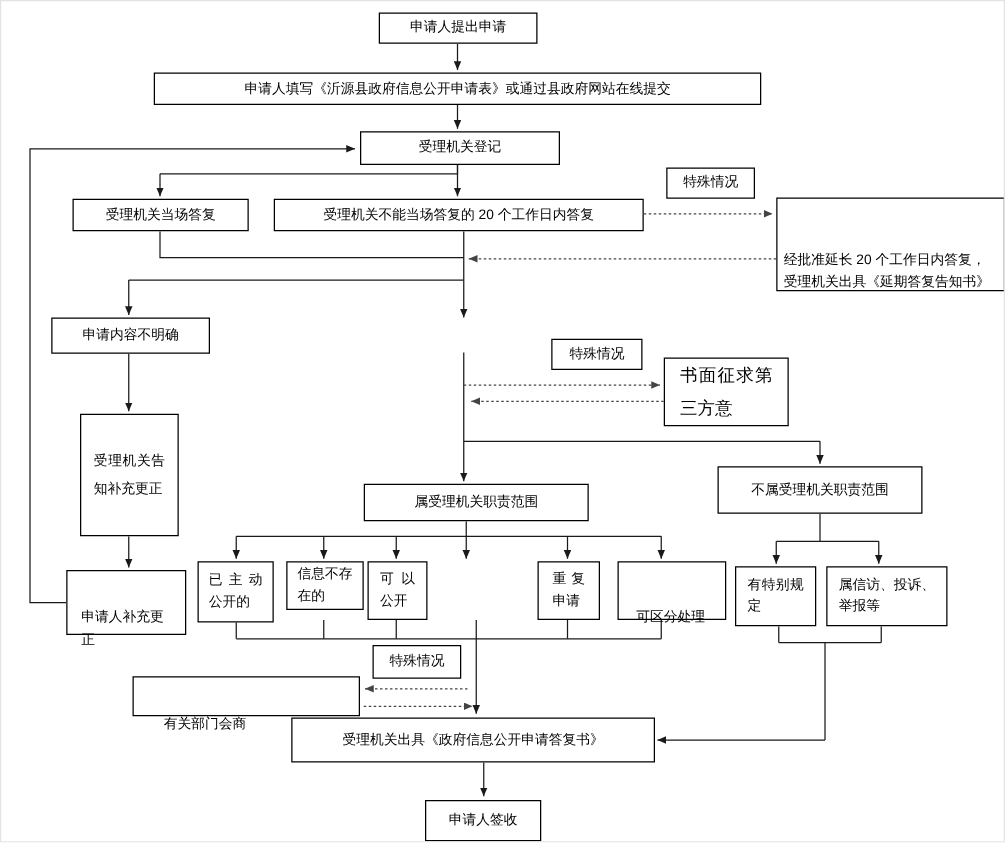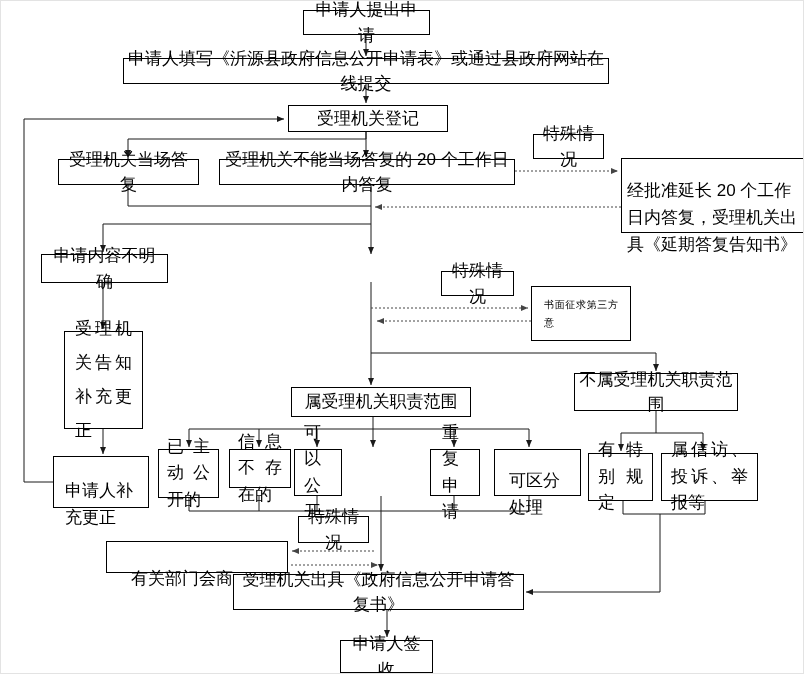--- a/index.html
+++ b/index.html
@@ -10,21 +10,21 @@
     font-family:"Liberation Sans","DejaVu Sans",sans-serif;
     overflow:hidden;
     border:1px solid #e3e3e3;
     box-sizing:border-box;
   }
   #wires{position:absolute;left:0;top:0;width:804px;height:674px;}
   .node{
     position:absolute;box-sizing:border-box;
     border:1px solid #000;background:#fff;color:#000;
     display:flex;align-items:center;justify-content:center;
-    font-size:17px;line-height:1.5;
+    font-size:11px;line-height:1.5;
   }
   .lbl{display:block;width:100%;text-align:center;padding:0 4px;box-sizing:border-box;}
   .just .lbl{text-align:justify;}
   .leftal .lbl{text-align:left;margin-top:44px;}
 </style>
 </head>
 <body>
 
 <div id="canvas">
 
@@ -124,21 +124,21 @@
 
   <div class="node" style="left:40px;top:253px;width:127px;height:29px">
     <span class="lbl">申请内容不明确</span>
   </div>
 
 
   <div class="node" style="left:440px;top:270px;width:73px;height:25px">
     <span class="lbl">特殊情况</span>
   </div>
 
-  <div class="node just" style="left:530px;top:285px;width:100px;height:55px;line-height:1.8;font-size:10px">
+  <div class="node just" style="left:530px;top:285px;width:100px;height:55px;line-height:1.8;font-size:14px">
     <span class="lbl" style="padding:0 12px">书面征求第三方意</span>
   </div>
 
   <div class="node just" style="left:63px;top:330px;width:79px;height:98px;line-height:2.0">
     <span class="lbl" style="padding:0 10px">受理机关告知补充更正</span>
   </div>
 
   <div class="node leftal" style="left:52px;top:455px;width:96px;height:52px;line-height:1.6">
     <span class="lbl" style="padding:0 11px">申请人补充更正</span>
   </div>

